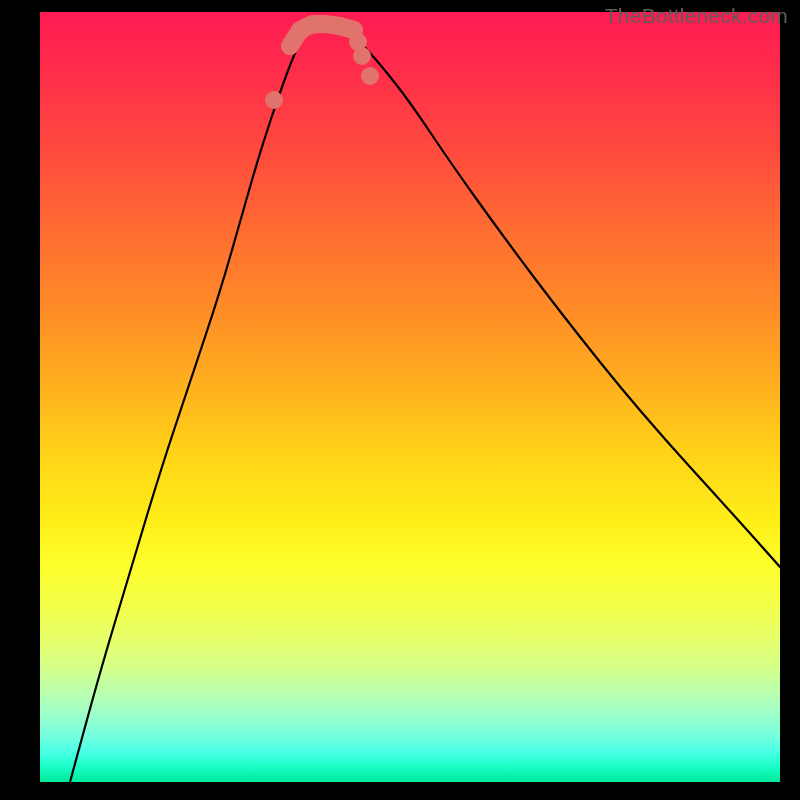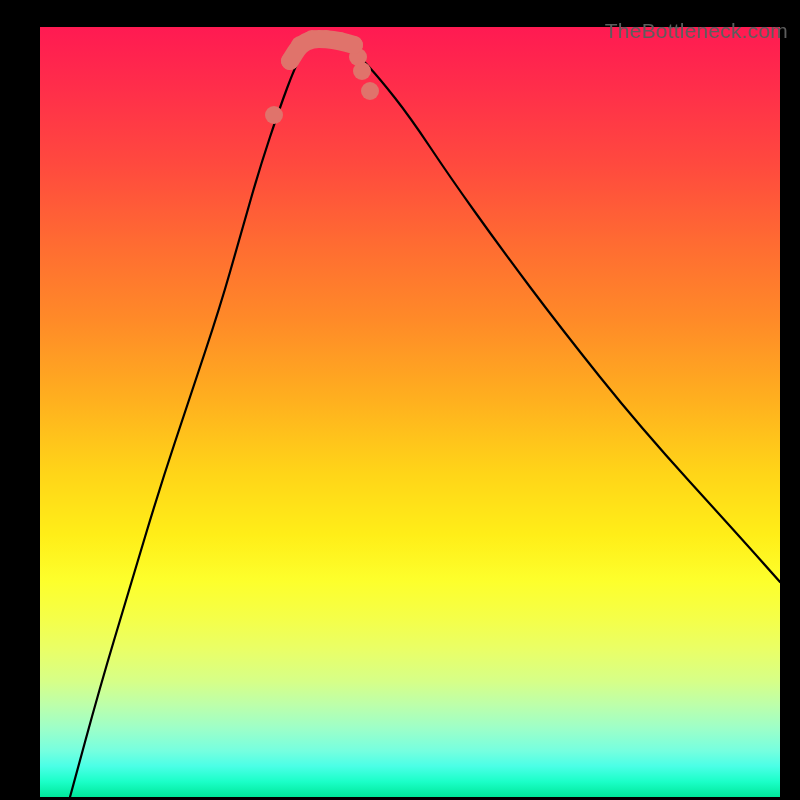--- a/index.html
+++ b/index.html
@@ -10,21 +10,20 @@
     background: #000;
     overflow: hidden;
   }
   .frame {
     position: absolute;
     left: 0;
     top: 0;
     width: 800px;
     height: 612px;
     background: #000;
-    margin-top: 15px;
   }
   .plot {
     position: absolute;
     left: 40px;
     top: 12px;
     width: 740px;
     height: 770px;
     overflow: hidden;
   }
   .gradient {

